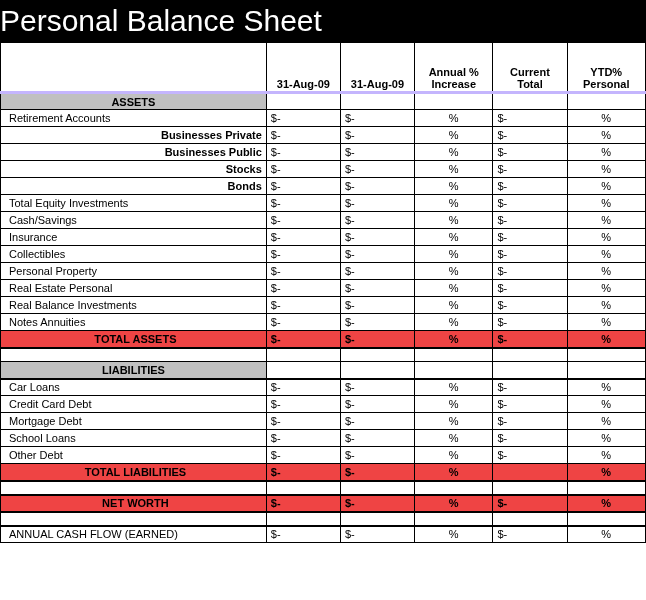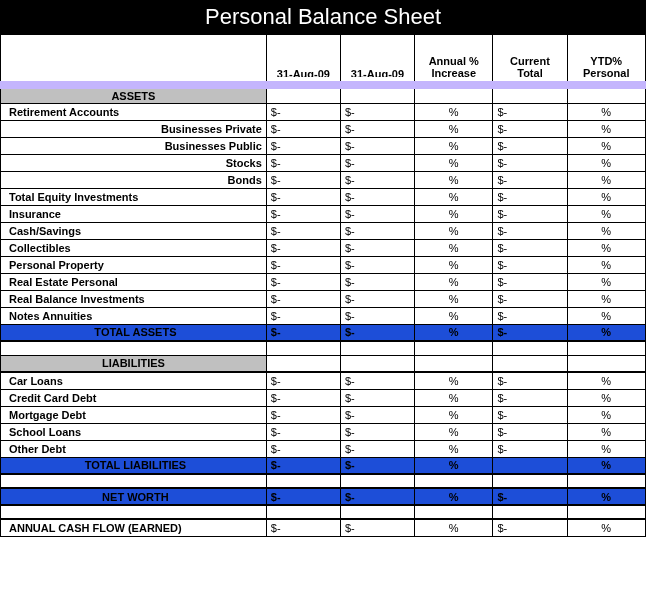--- a/index.html
+++ b/index.html
@@ -7,22 +7,22 @@
     margin: 0;
     padding: 0;
     font-family: Arial, sans-serif;
     font-size: 11px;
     background: #fff;
     width: 646px;
   }
   .title-bar {
     background: #000;
     color: #fff;
-    text-align: center;
-    font-size: 22px;
+    text-align: left;
+    font-size: 30px;
     font-family: Arial, sans-serif;
     padding: 4px 0;
     font-weight: normal;
   }
   table {
     border-collapse: collapse;
     width: 100%;
     table-layout: fixed;
   }
   td, th {
@@ -35,35 +35,35 @@
     white-space: nowrap;
   }
   th {
     font-weight: bold;
     text-align: center;
     vertical-align: bottom;
   }
   .col-label { width: 244px; }
   .col-val { width: 68px; }
   .col-pct { width: 72px; }
-  .label-cell { font-weight: bold; padding-left: 8px; }
+  .label-cell { font-weight: normal; padding-left: 8px; }
   .sub-label { font-weight: bold; text-align: right; padding-right: 4px; }
   .section-hdr {
     background: #c0c0c0;
     font-weight: bold;
     text-align: center;
   }
-  .total-row td { background: #1d4ed8; font-weight: bold; margin-left: 36px; }
+  .total-row td { background: #ef4444; font-weight: bold; margin-left: 36px; }
   .total-row .label-cell { text-align: center; }
   .val { padding-left: 4px; }
   .pct { text-align: center; }
   .spacer td { border-left:1px solid #000; border-right:1px solid #000; border-top:none; border-bottom:none; height:14px; }
   .thick-top td { border-top: 2px solid #000; }
   .thick-bot td { border-bottom: 2px solid #000; }
-  .hdr-row th { border-bottom: 8px solid #c4b5fd; height: 50px; border-radius: 10px; }
+  .hdr-row th { border-bottom: 3px solid #c4b5fd; height: 50px; border-radius: 10px; }
   .dbl-bot td.val { border-bottom: 3px double #000; }
 </style>
 </head>
 <body>
 
 <div class="title-bar">Personal Balance Sheet</div>
 
 <table>
 <colgroup>
   <col class="col-label">
@@ -134,29 +134,29 @@
       </tr>
       <tr>
         <td class="label-cell">Total Equity Investments</td>
         <td class="val">$-</td>
         <td class="val">$-</td>
         <td class="pct">%</td>
         <td class="val">$-</td>
         <td class="pct">%</td>
       </tr>
       <tr>
+        <td class="label-cell">Cash/Savings</td>
+        <td class="val">$-</td>
+        <td class="val">$-</td>
+        <td class="pct">%</td>
+        <td class="val">$-</td>
+        <td class="pct">%</td>
+      </tr>
+      <tr>
         <td class="label-cell">Insurance</td>
-        <td class="val">$-</td>
-        <td class="val">$-</td>
-        <td class="pct">%</td>
-        <td class="val">$-</td>
-        <td class="pct">%</td>
-      </tr>
-      <tr>
-        <td class="label-cell">Cash/Savings</td>
         <td class="val">$-</td>
         <td class="val">$-</td>
         <td class="pct">%</td>
         <td class="val">$-</td>
         <td class="pct">%</td>
       </tr>
       <tr>
         <td class="label-cell">Collectibles</td>
         <td class="val">$-</td>
         <td class="val">$-</td>

